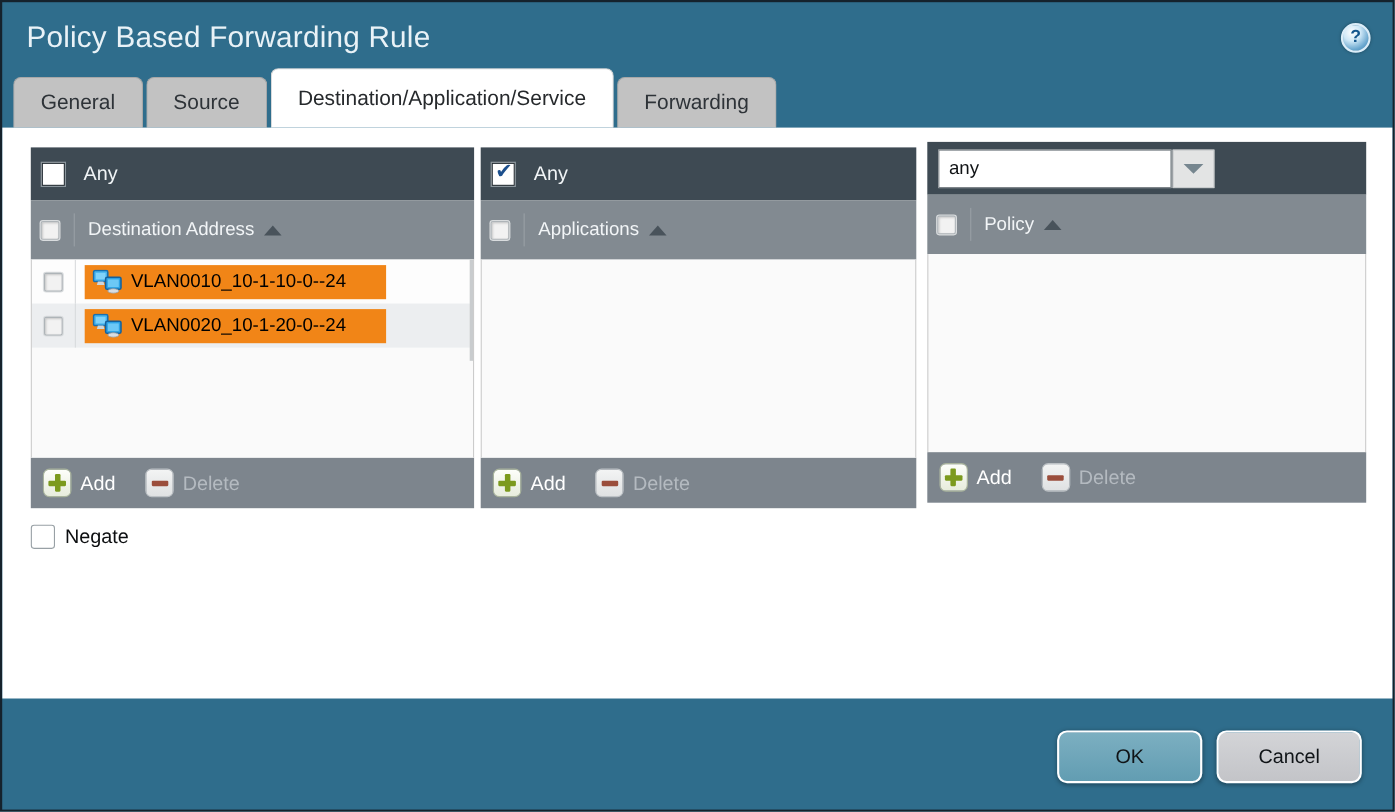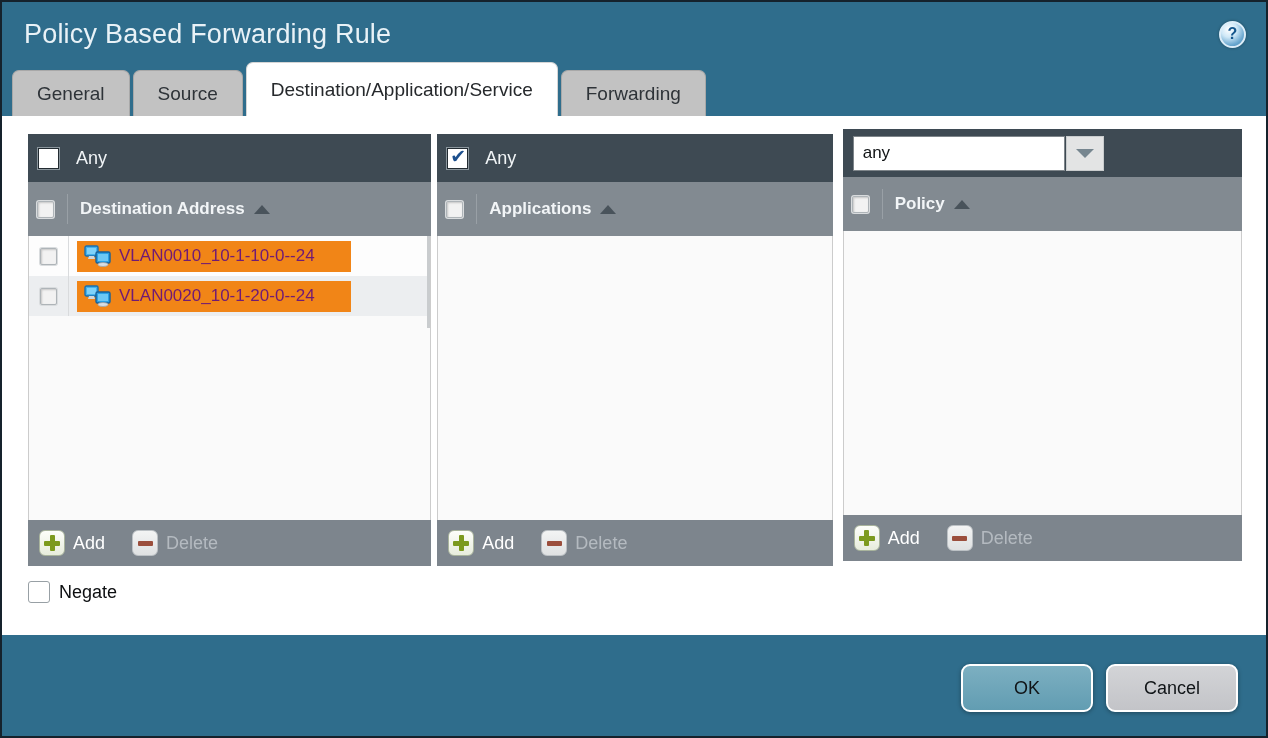--- a/index.html
+++ b/index.html
@@ -54,21 +54,21 @@
     color: #26292c;
   }
 
   
   .content {
     background: #ffffff;
     flex: 0 0 519px; height: 519px;
     padding: 18px 24px 0 26px;
   }
   .columns { display: flex; }
-  .col { display: flex; flex-direction: column; height: 432px; }
+  .col { display: flex; flex-direction: column; height: 328px; }
   .col-destination { width: 404px; margin-right: 6px; }
   .col-applications { width: 396px; margin-right: 10px; }
   .col-service { width: 400px; position: relative; top: -5px; }
 
   .col-top {
     flex: 0 0 48px;
     background: #3e4a53;
     display: flex; align-items: center;
     padding: 0 10px; gap: 17px;
   }
@@ -106,21 +106,20 @@
     border-left: 9px solid transparent;
     border-right: 9px solid transparent;
     border-top: 9px solid #76868f;
   }
 
   .col-head {
     flex: 0 0 44px;
     background: #828a91;
     display: flex; align-items: center;
     padding: 12px 9px;
-    font-weight: bold;
   }
   .cb-small {
     width: 17px; height: 17px; flex: 0 0 17px;
     background: #f2f2f2;
     border: 1px solid #aeb4b8;
     border-radius: 2px;
     box-shadow: inset 1px 1px 2px rgba(0,0,0,.18), 0 0 0 1px #d9dcde;
     cursor: pointer;
   }
   .head-sep { width: 1px; height: 30px; background: #99a0a6; margin: 0 12px 0 13px; }
@@ -151,21 +150,21 @@
   }
   .row:nth-of-type(even) { background: #eceef0; }
   .cb-cell {
     width: 40px; flex: 0 0 40px; align-self: stretch;
     display: flex; align-items: center; justify-content: center;
     border-right: 1px solid #d9dbdd;
   }
   .chip {
     margin-left: 8px;
     background: #f18517;
-    color: #701a75;
+    color: #000000;
     height: 31px; min-width: 274px;
     display: flex; align-items: center; gap: 8px;
     padding: 0 10px 0 7px;
     font-size: 17px;
   }
   .net-icon { width: 27px; height: 22px; flex: 0 0 27px; }
 
   .col-foot {
     flex: 0 0 46px;
     background: #7d858d;

